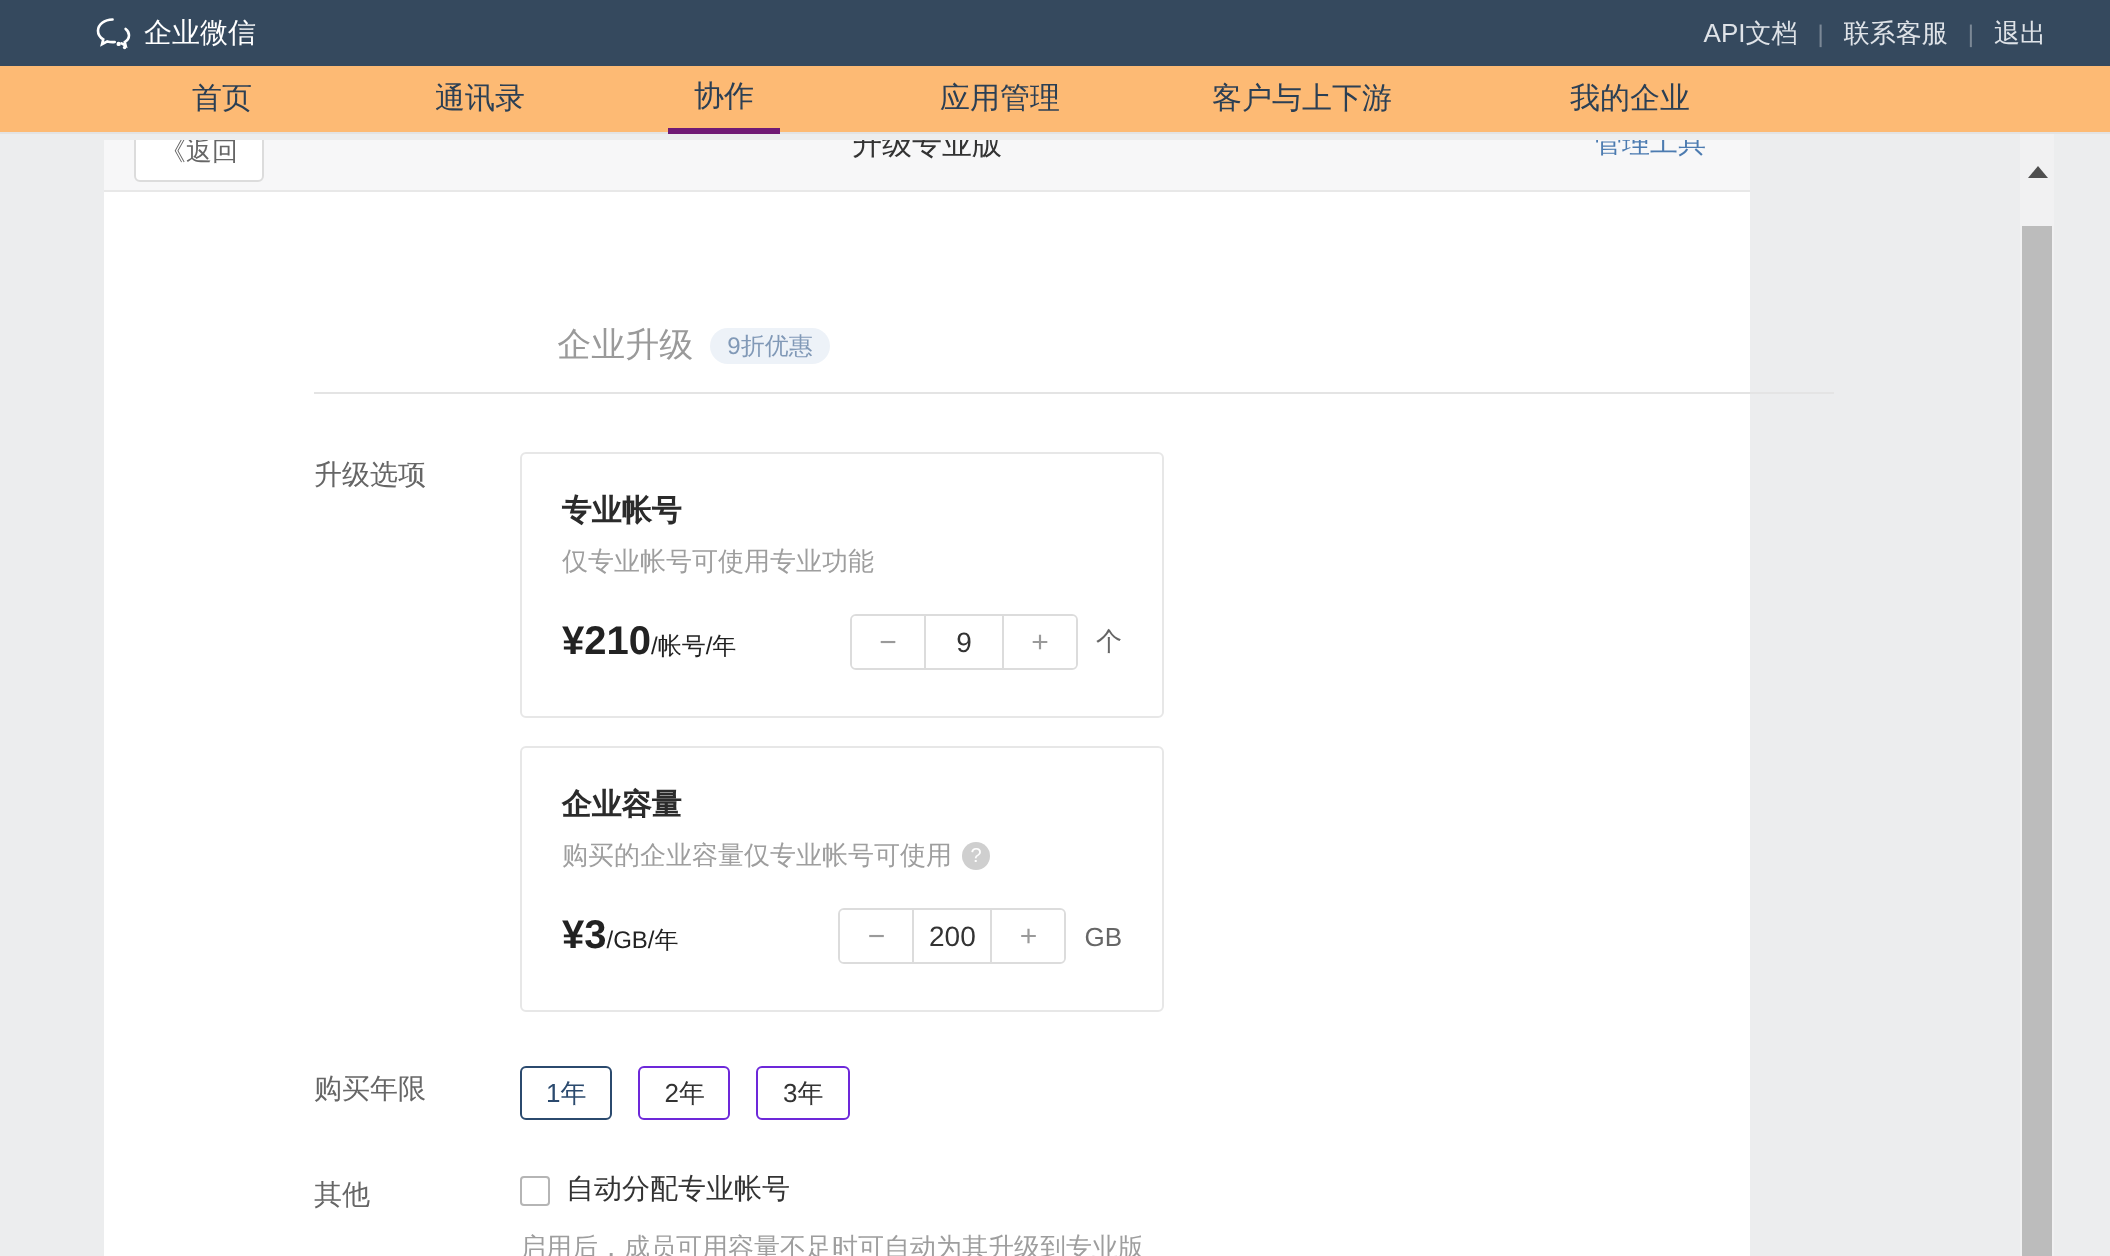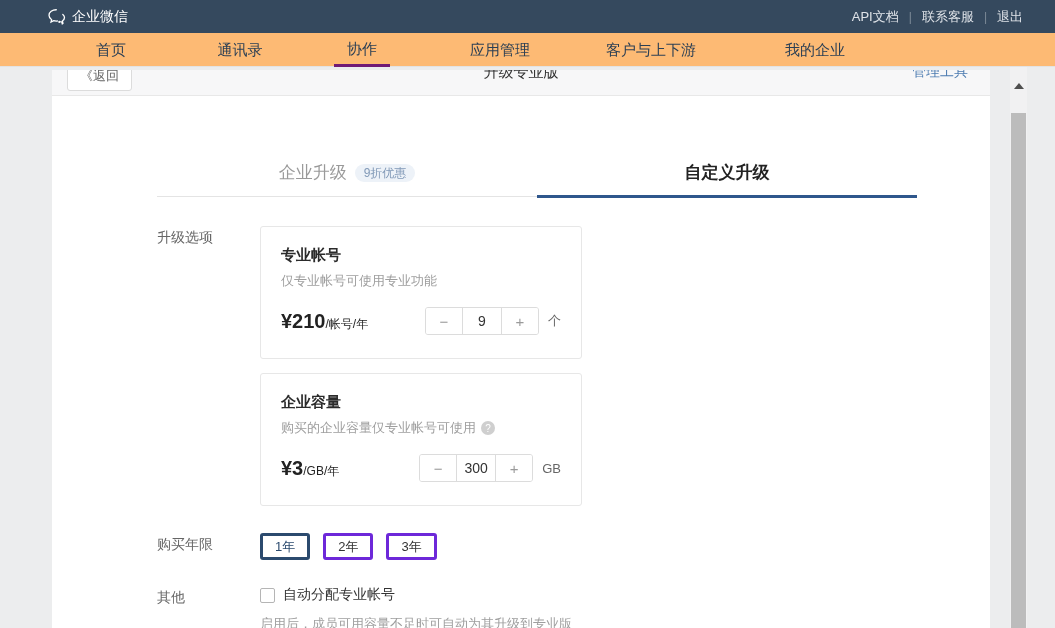--- a/index.html
+++ b/index.html
@@ -38,21 +38,21 @@
   .nav-tab:nth-child(1){ left:111px; }
   .nav-tab:nth-child(2){ left:240px; }
   .nav-tab:nth-child(3){ left:362px; }
   .nav-tab:nth-child(4){ left:500px; }
   .nav-tab:nth-child(5){ left:651px; }
   .nav-tab:nth-child(6){ left:815px; }
   .nav-tab:nth-child(7){ left:962px; }
 
   
   .panel {
-    position:absolute; left:52px; top:70px; width:938px; height:558px;
+    position:absolute; left:52px; top:70px; width:823px; height:558px;
     background:#ffffff;
   }
   .panel-header {
     position:relative; height:26px; background:#f7f7f8;
     border-bottom:1px solid #e8e8e8; overflow:hidden;
   }
   .back-btn {
     position:absolute; left:15px; top:-9px; height:30px;
     background:#fff; border:1px solid #dcdcdc; border-radius:3px;
     font-size:13px; color:#666; padding:6px 12px; cursor:pointer; line-height:16px;
@@ -119,21 +119,21 @@
   }
   .step-value {
     width:40px; display:flex; align-items:center; justify-content:center;
     font-size:14px; color:#333; border-left:1px solid #dcdcdc; border-right:1px solid #dcdcdc;
   }
   .step-unit { margin-left:9px; font-size:13px; color:#666; }
 
   .year-btns { display:flex; gap:13px; }
   .year-btn {
     min-width:44px; height:27px; display:flex; align-items:center; justify-content:center;
-    border:3px solid #6d28d9; border-radius:3px; background:#fff;
+    border:1px solid #6d28d9; border-radius:3px; background:#fff;
     font-size:13px; color:#333; cursor:pointer; padding:0 12px;
   }
   .year-btn.selected { border-color:#2b4a6e; color:#2b4a6e; }
 
   .other-content { font-size:14px; color:#333; }
   .checkbox-row { display:flex; align-items:center; cursor:pointer; }
   .checkbox {
     width:15px; height:15px; border:1px solid #b5b5b5; border-radius:2px;
     background:#fff; margin-right:8px; flex:none;
   }
@@ -195,23 +195,20 @@
     <button class="back-btn">《返回</button>
     <div class="panel-title">升级专业版</div>
     <a class="records-link">管理工具</a>
   </div>
 
   <div class="subtabs">
     <div class="subtab">
       <span class="subtab-label">企业升级</span>
       <span class="badge">9折优惠</span>
     </div>
-    <div class="subtab active">
-      <span class="subtab-label">自定义升级</span>
-    </div>
   </div>
 
   <div class="form">
 
     <div class="form-row row-options">
       <div class="row-label">升级选项</div>
       <div>
 
         <div class="card">
           <div class="card-title">专业帐号</div>
@@ -237,21 +234,21 @@
             <span>购买的企业容量仅专业帐号可使用</span>
             <span class="info-icon">?</span>
           </div>
           <div class="price-row">
             <div class="price">
               <span class="price-main">¥3</span><span class="price-unit">/GB/年</span>
             </div>
             <div class="stepper-wrap">
               <div class="stepper">
                 <div class="step-btn">−</div>
-                <div class="step-value">300</div>
+                <div class="step-value">200</div>
                 <div class="step-btn">+</div>
               </div>
               <span class="step-unit">GB</span>
             </div>
           </div>
         </div>
 
       </div>
     </div>
 

